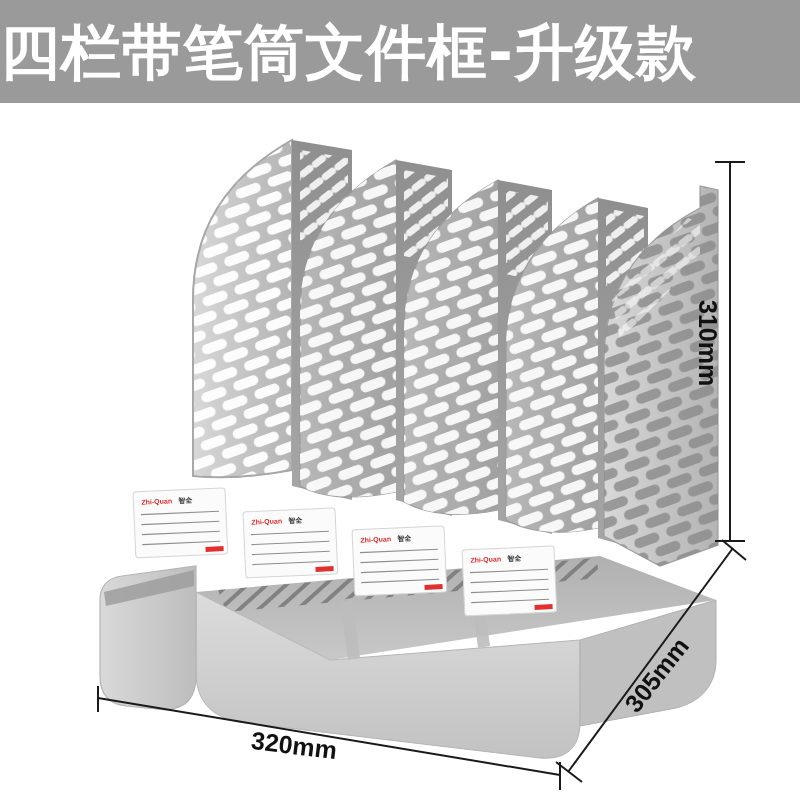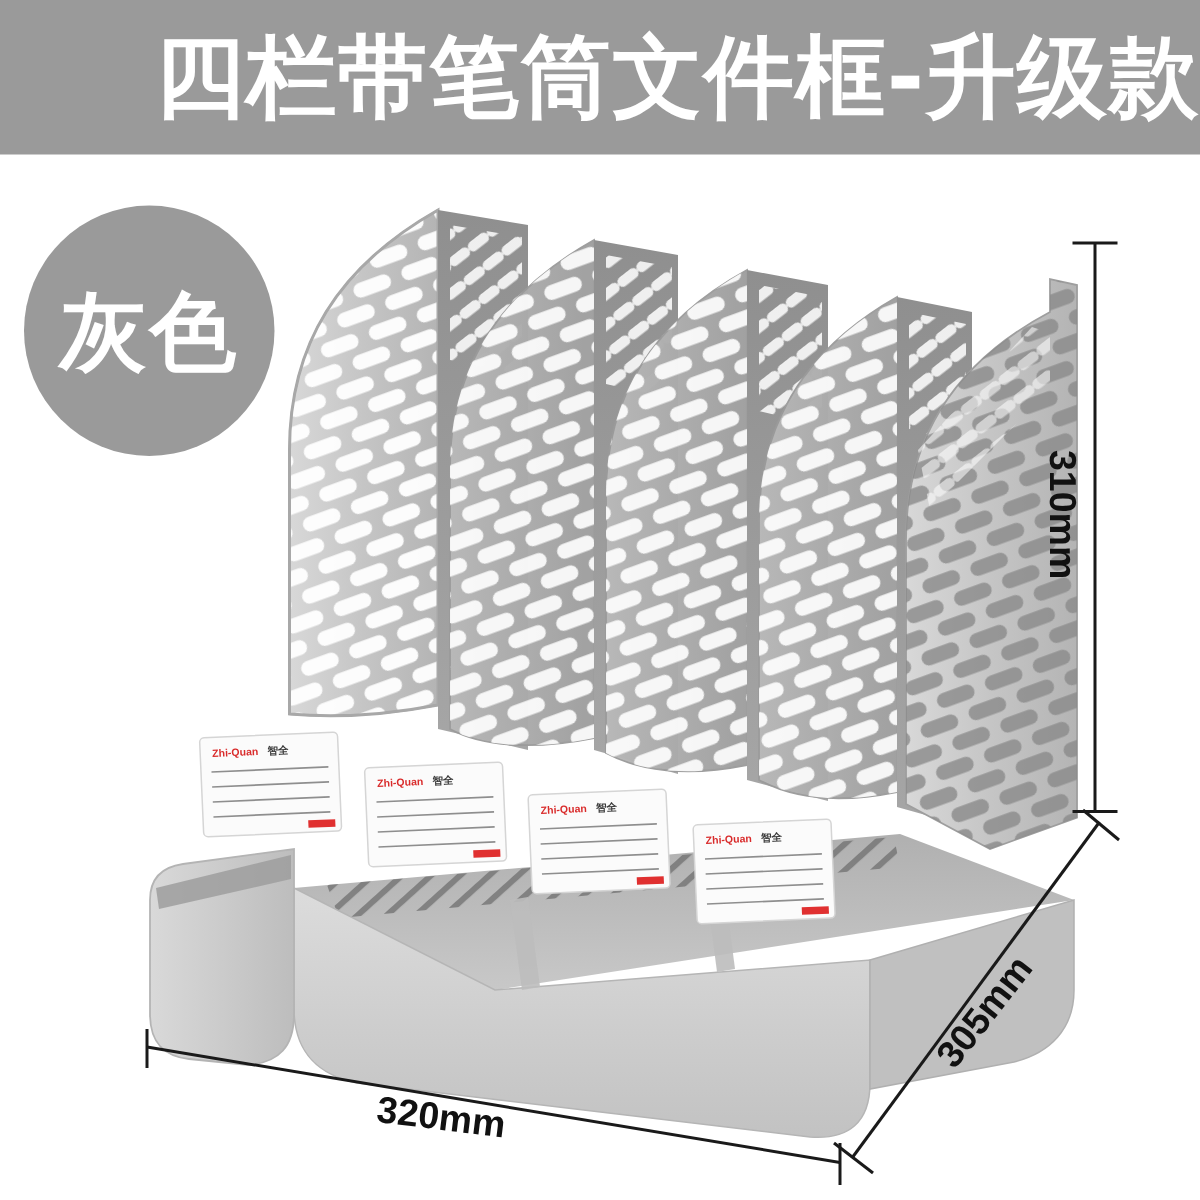--- a/index.html
+++ b/index.html
@@ -9,21 +9,21 @@
     font-family:"Liberation Sans","DejaVu Sans",sans-serif;
     overflow:hidden;
     position:relative;
   }
   #stage{position:absolute;inset:0;width:800px;height:800px;overflow:hidden;background:#fff;}
 
   
   .banner{
     position:absolute;left:0;top:0;width:800px;height:103px;
     background:#9a9a9a;
-    display:flex;align-items:center;justify-content:flex-end;
+    display:flex;align-items:center;justify-content:flex-start;
   }
   .banner-title{
     color:#ffffff;
     font-size:60px;
     font-weight:bold;
     letter-spacing:1px;
     line-height:1;
     white-space:nowrap;
     font-family:"DejaVu Sans","Liberation Sans",sans-serif;
   }
@@ -227,23 +227,20 @@
       <line x1="98" y1="698" x2="560" y2="775"></line>
       <line x1="98" y1="686" x2="98" y2="712"></line>
       <line x1="560" y1="762" x2="560" y2="790"></line>
 
       <line x1="733" y1="548" x2="568" y2="772"></line>
       <line x1="722" y1="540" x2="746" y2="560"></line>
       <line x1="556" y1="762" x2="582" y2="782"></line>
     </g>
   </svg>
 
-  <div class="badge">
-    <div class="badge-label">灰色</div>
-  </div>
 
   <div class="dimline" id="dim-h-line"></div>
   <div class="dimline" id="dim-h-cap-top"></div>
   <div class="dimline" id="dim-h-cap-bot"></div>
   <div class="dim-text" id="dim-h-text">310mm</div>
 
   <div class="dim-text" id="dim-w-text">320mm</div>
 
   <div class="dim-text" id="dim-d-text">305mm</div>
 

